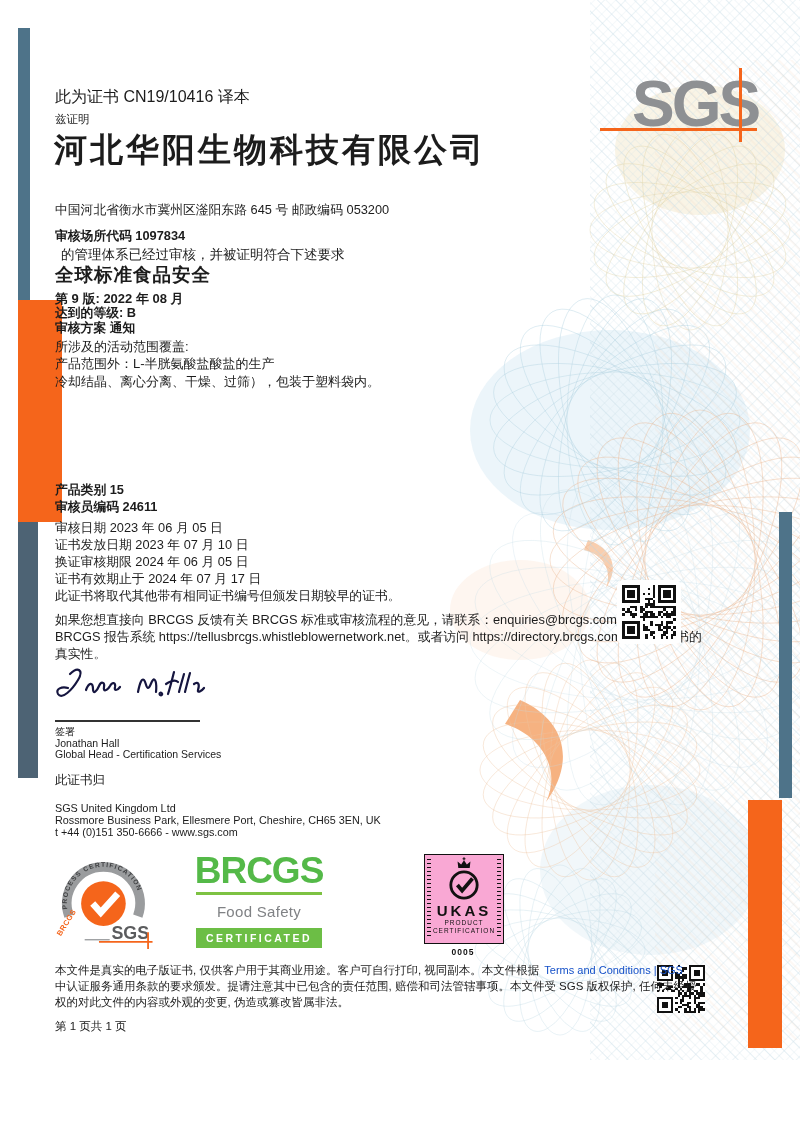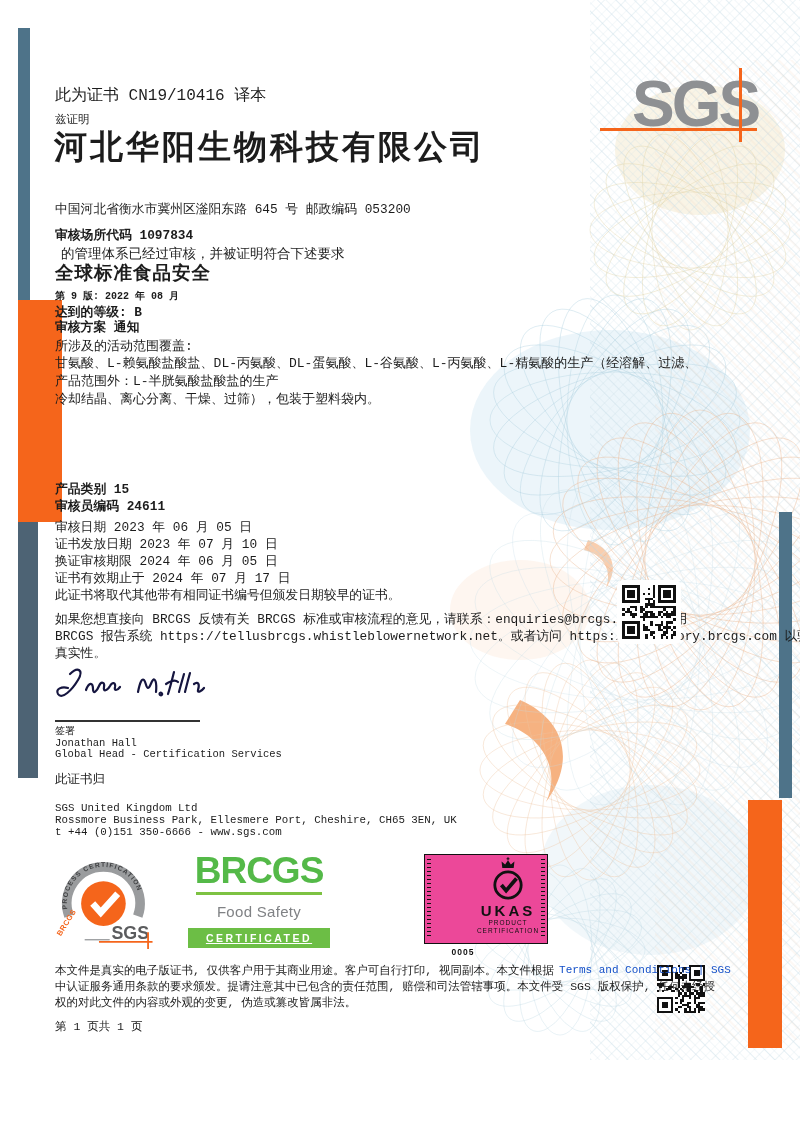--- a/index.html
+++ b/index.html
@@ -1,39 +1,39 @@
 <!DOCTYPE html>
 <html><head>
 <meta charset="utf-8">
 <style>
   html,body{margin:0;padding:0;background:#e8e8e8;}
   .page{position:relative;width:800px;height:1130px;margin:0 auto;background:#ffffff;overflow:hidden;
         font-family:"Liberation Sans","DejaVu Sans",sans-serif;color:#1c1c1c;}
   .abs{position:absolute;}
-  .t{position:absolute;color:#1c1c1c;white-space:nowrap;line-height:1.32;font-family:Liberation Mono, monospace;}
+  .t{position:absolute;color:#1c1c1c;white-space:nowrap;line-height:1.32;}
   .bold{font-weight:700;}
   .bar{position:absolute;}
   .lines div{white-space:nowrap;}
   a.link{color:#1450c8;text-decoration:none;}
   .qrcard{position:absolute;background:#fff;border-radius:6px;display:flex;align-items:center;justify-content:center;}
   
-  .ukas-box{position:relative;width:78px;height:88px;border:1.5px solid #111;background:#ec4899;
-            display:flex;flex-direction:column;align-items:center;padding-left:44px;}
+  .ukas-box{position:relative;width:78px;height:88px;border:1.5px solid #111;background:#f9a8d4;
+            display:flex;flex-direction:column;align-items:center;}
   .ukas-ticks{position:absolute;top:4px;bottom:4px;width:4px;
       background:repeating-linear-gradient(to bottom,#111 0 1px,transparent 1px 4px);}
   .ukas-name{font-weight:700;font-size:15px;letter-spacing:3px;color:#111;margin-top:1px;}
   .ukas-sub{font-size:6.5px;letter-spacing:1px;color:#111;line-height:1.25;text-align:center;}
   .ukas-num{font-size:8.5px;font-weight:700;color:#111;text-align:center;margin-top:3px;letter-spacing:1px;}
   
   .brcgs{position:absolute;display:flex;flex-direction:column;align-items:center;width:132px;}
   .brcgs-word{font-weight:700;font-size:37px;line-height:33px;color:#54b948;letter-spacing:-1px;}
   .brcgs-rule{width:126px;height:2.5px;background:#7dc242;margin-top:5px;}
   .brcgs-sub{font-size:15px;color:#808285;margin-top:8px;letter-spacing:.3px;}
   .brcgs-badge{margin-top:8px;background:#6cbe45;color:#fff;font-weight:700;font-size:10.5px;
-               letter-spacing:2.5px;width:142px;text-align:center;padding:4px 0;text-decoration:underline;}
+               letter-spacing:2.5px;width:126px;text-align:center;padding:4px 0;}
   .sgs-word{position:absolute;font-weight:700;color:#8e9093;font-size:64px;line-height:56px;letter-spacing:-3px;}
 </style>
 </head>
 <body>
 
 <div class="page">
 
   <svg id="bg" class="abs" style="left:0;top:0;" width="800" height="1130" viewBox="0 0 800 1130">
     <defs>
       <pattern id="meshA" width="13" height="13" patternUnits="userSpaceOnUse" patternTransform="rotate(45)">
@@ -140,27 +140,26 @@
   <div class="bar" style="left:739px;top:68px;width:3px;height:74px;background:#f5651b;"></div>
 
   <div class="t" style="left:55px;top:86px;font-size:16px;">此为证书 CN19/10416 译本</div>
   <div class="t" style="left:55px;top:112px;font-size:11.5px;">兹证明</div>
   <div class="t bold" style="left:54px;top:128px;font-size:33px;letter-spacing:3px;">河北华阳生物科技有限公司</div>
   <div class="t" style="left:55px;top:202px;font-size:12.8px;">中国河北省衡水市冀州区滏阳东路 645 号 邮政编码 053200</div>
 
   <div class="t bold" style="left:55px;top:228px;font-size:12.8px;">审核场所代码 1097834</div>
   <div class="t" style="left:55px;top:246px;font-size:13.5px;padding-left:6px;">的管理体系已经过审核，并被证明符合下述要求</div>
   <div class="t bold" style="left:55px;top:263px;font-size:18.5px;letter-spacing:1px;">全球标准食品安全</div>
-  <div class="t bold" style="left:55px;top:290px;font-size:10px;">第 9 版: 2022 年 08 月</div>
+  <div class="t bold" style="left:55px;top:290px;font-size:13px;">第 9 版: 2022 年 08 月</div>
   <div class="t bold" style="left:55px;top:305px;font-size:12.8px;">达到的等级: B</div>
   <div class="t bold" style="left:55px;top:320px;font-size:12.8px;">审核方案 通知</div>
 
   <div class="t" style="left:55px;top:338px;font-size:13px;">所涉及的活动范围覆盖:</div>
   <div class="t lines" style="left:55px;top:355px;font-size:13px;line-height:18px;">
-    <div>甘氨酸、L-赖氨酸盐酸盐、DL-丙氨酸、DL-蛋氨酸、L-谷氨酸、L-丙氨酸、L-精氨酸的生产（经溶解、过滤、</div>
     <div>产品范围外：L-半胱氨酸盐酸盐的生产</div>
     <div>冷却结晶、离心分离、干燥、过筛），包装于塑料袋内。</div>
   </div>
 
   <div class="t" style="left:55px;top:482px;font-size:12.8px;font-weight:600;">产品类别 15</div>
   <div class="t" style="left:55px;top:499px;font-size:12.8px;font-weight:600;">审核员编码 24611</div>
 
   <div class="t lines" style="left:55px;top:519px;font-size:12.8px;line-height:17px;">
     <div>审核日期 2023 年 06 月 05 日</div>
     <div>证书发放日期 2023 年 07 月 10 日</div>

